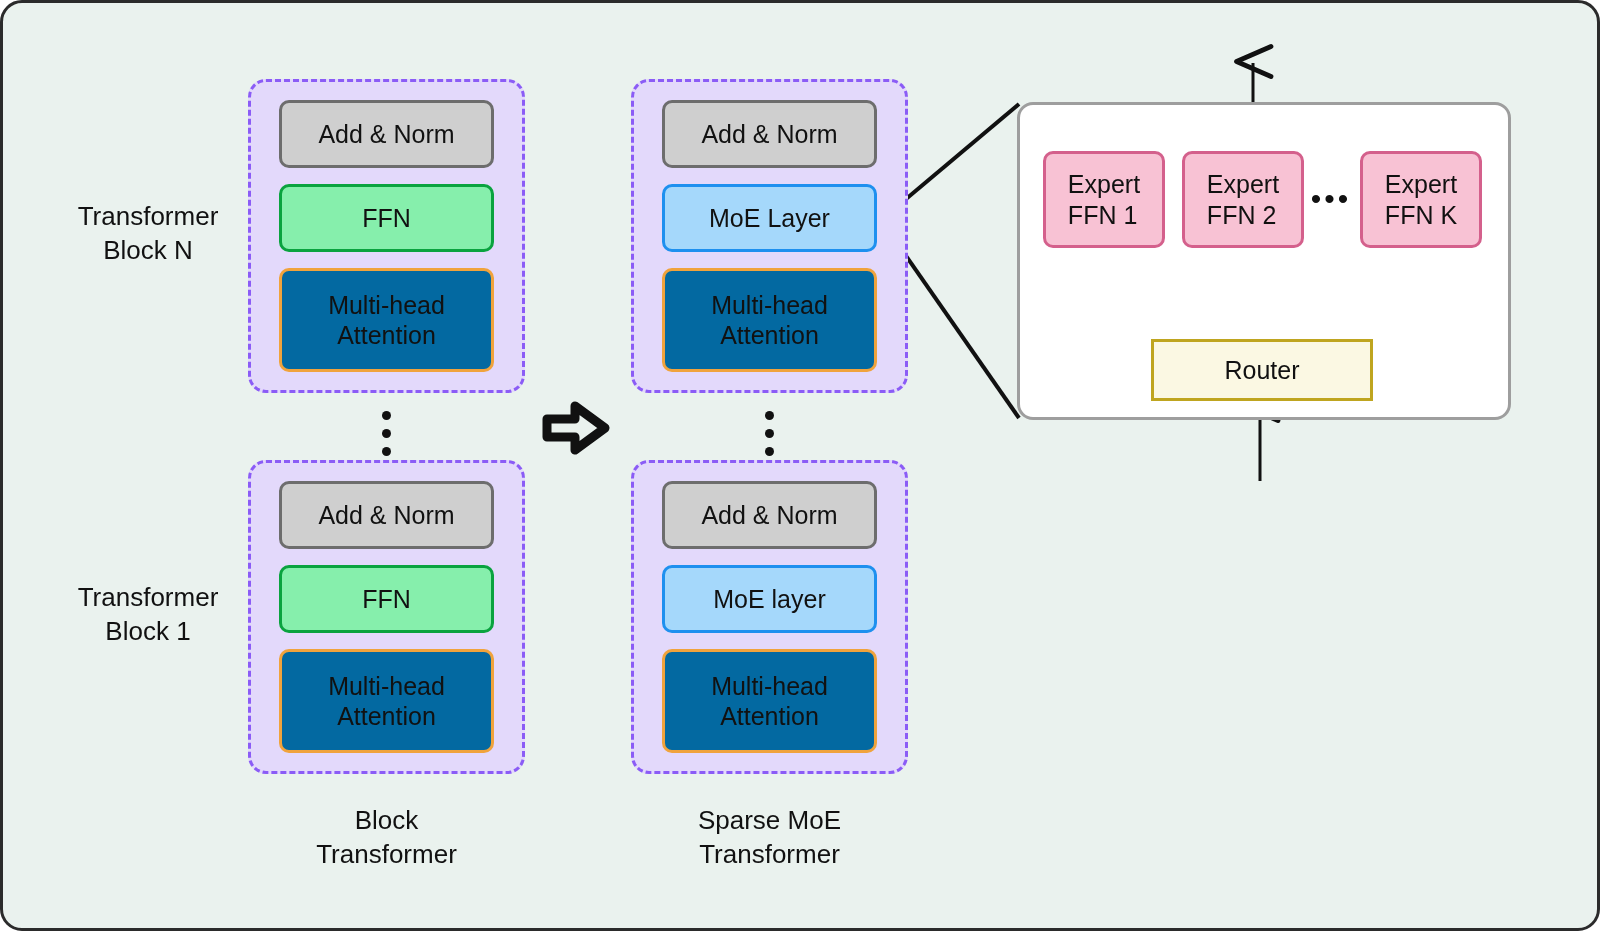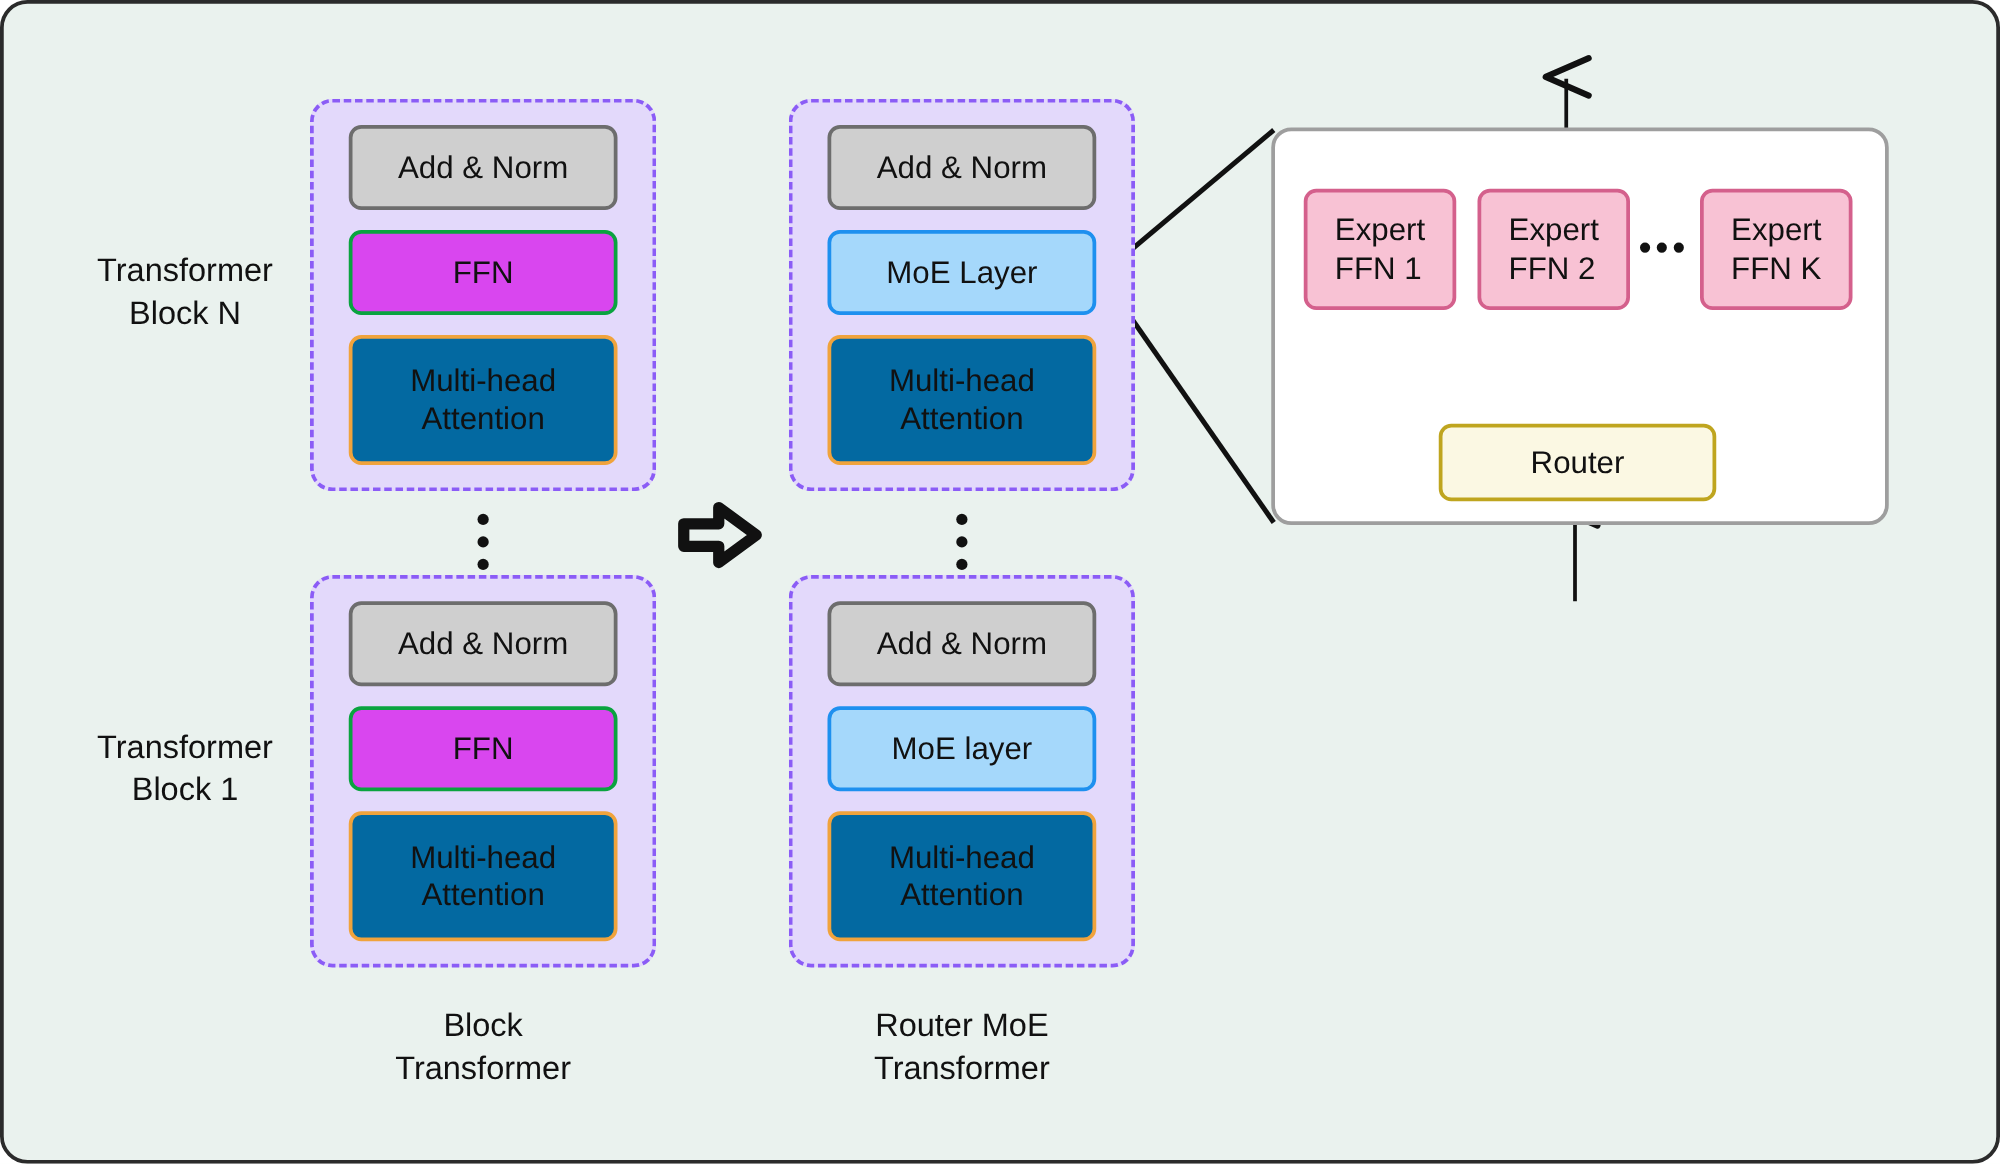--- a/index.html
+++ b/index.html
@@ -47,21 +47,21 @@
     align-items: center;
     justify-content: center;
     text-align: center;
     font-size: 25px;
     color: #111111;
     line-height: 1.22;
     white-space: pre-line;
     box-sizing: border-box;
   }
   .u-norm { background: #cfcfcf; border: 3px solid #6d6d6d; height: 68px; }
-  .u-ffn  { background: #d946ef; border: 3px solid #0aa33f; height: 68px; }
+  .u-ffn  { background: #86efac; border: 3px solid #0aa33f; height: 68px; }
   .u-moe  { background: #a5d8fb; border: 3px solid #1e90ef; height: 68px; }
   .u-attn { background: #0369a1; border: 3px solid #f0a33c; height: 104px; }
 
   
   .vdots { display: flex; flex-direction: column; align-items: center; gap: 9px; }
   .vdots i { width: 9px; height: 9px; border-radius: 50%; background: #111111; display: block; }
 
   
   .caption {
     text-align: center;
@@ -86,21 +86,21 @@
     justify-content: center;
     text-align: left;
     font-size: 25px;
     color: #111111;
     line-height: 1.22;
     white-space: pre-line;
   }
   .router {
     background: #fbf8e3;
     border: 3px solid #bfa51f;
-    border-radius: 10px;
+    border-radius: 0;
     display: flex;
     align-items: center;
     justify-content: center;
     font-size: 25px;
     color: #111111;
   }
   .hdots {
     font-size: 30px;
     color: #111111;
     letter-spacing: 3px;
@@ -192,21 +192,21 @@
       <i></i>
   </div>
 
   <div class="abs tblock" style="left:628px; top:457px; width:277px;">
     <div class="unit u-norm">Add &amp; Norm</div>
     <div class="unit u-moe">MoE layer</div>
     <div class="unit u-attn">Multi-head
 Attention</div>
   </div>
 
-  <div class="abs caption" style="left:628px; top:800px; width:277px;">Router MoE
+  <div class="abs caption" style="left:628px; top:800px; width:277px;">Sparse MoE
 Transformer</div>
 
   <div class="abs panel" style="left:1014px; top:99px; width:494px; height:318px;"></div>
 
   <div class="abs expert" style="left:1040px; top:148px; width:122px; height:97px;">Expert
 FFN 1</div>
   <div class="abs expert" style="left:1179px; top:148px; width:122px; height:97px;">Expert
 FFN 2</div>
   <div class="abs hdots" style="left:1306px; top:176px; width:44px; height:40px;">•••</div>
   <div class="abs expert" style="left:1357px; top:148px; width:122px; height:97px;">Expert

